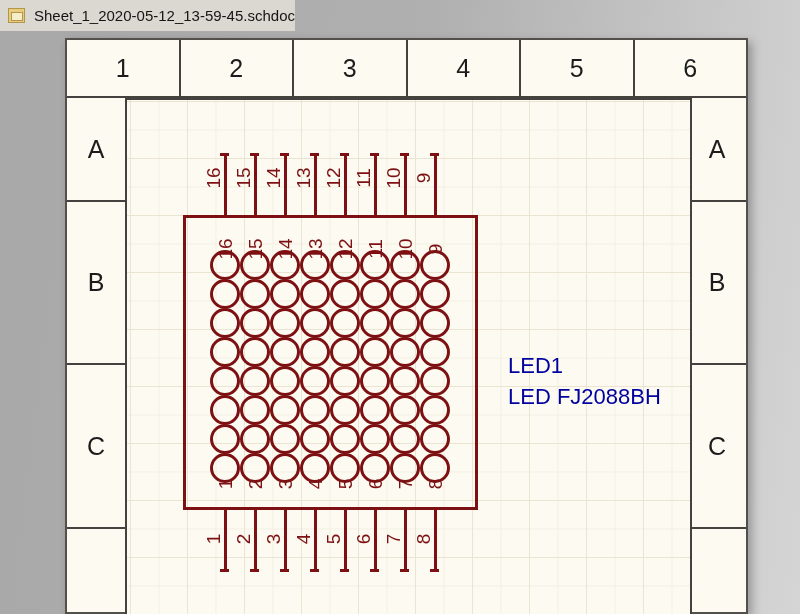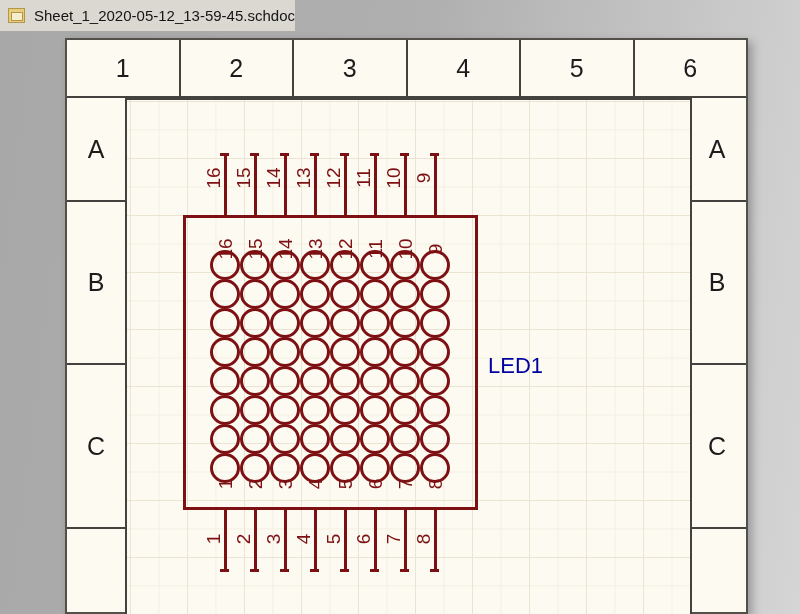--- a/index.html
+++ b/index.html
@@ -75,21 +75,21 @@
     position:absolute; width:30px; height:30px; border-radius:50%;
     border:3.5px solid var(--red); box-sizing:border-box;
   }
   .pin-line { position:absolute; width:3px; height:61px; background:var(--red); }
   .pin-tick { position:absolute; width:9px; height:3px; background:var(--red); }
   .rot-label {
     position:absolute; transform:translate(-50%,-50%) rotate(-90deg);
     font-size:19px; color:var(--red); white-space:nowrap; line-height:1;
   }
   .designator-block {
-    position:absolute; left:488px; top:350px; font-size:22px; line-height:31px;
+    position:absolute; left:508px; top:350px; font-size:22px; line-height:31px;
     color:var(--blue); white-space:nowrap;
   }
   
   .watermark-box {
     position:absolute; left:563px; top:498px; width:237px; height:116px;
     background:#ffffff; z-index:30; display:flex; align-items:flex-start;
     padding:16px 0 0 4px; box-sizing:border-box; overflow:hidden;
   }
   .watermark-text {
     font-size:45px; letter-spacing:4px; color:var(--wm);
@@ -127,20 +127,21 @@
         <div class="cell" style="height: 164px;">C</div>
         <div class="cell filler"></div>
       </div>
     <div class="drawing-area"></div>
   </div>
 
   <div class="overlay" id="overlay">
     <div class="comp-box"></div>
     <div class="designator-block">
       <div>LED1</div>
+      <div>LED FJ2088BH</div>
     </div>
   <div class="pin-line" style="left: 223.5px; top: 155px;"></div>
       <div class="pin-tick" style="left: 220px; top: 153px;"></div>
       <div class="rot-label" style="left: 213px; top: 178px;">16</div>
       <div class="rot-label" style="left: 225px; top: 249px;">16</div>
       <div class="pin-line" style="left: 253.5px; top: 155px;"></div>
       <div class="pin-tick" style="left: 250px; top: 153px;"></div>
       <div class="rot-label" style="left: 243px; top: 178px;">15</div>
       <div class="rot-label" style="left: 255px; top: 249px;">15</div>
       <div class="pin-line" style="left: 283.5px; top: 155px;"></div>

